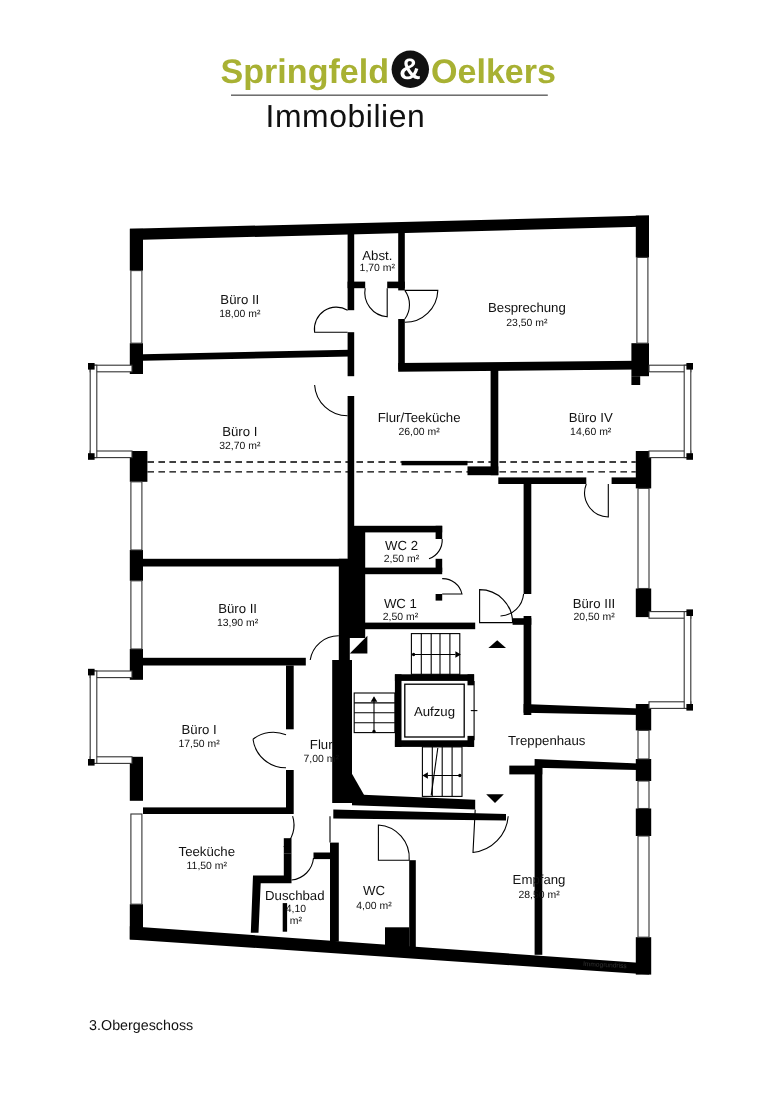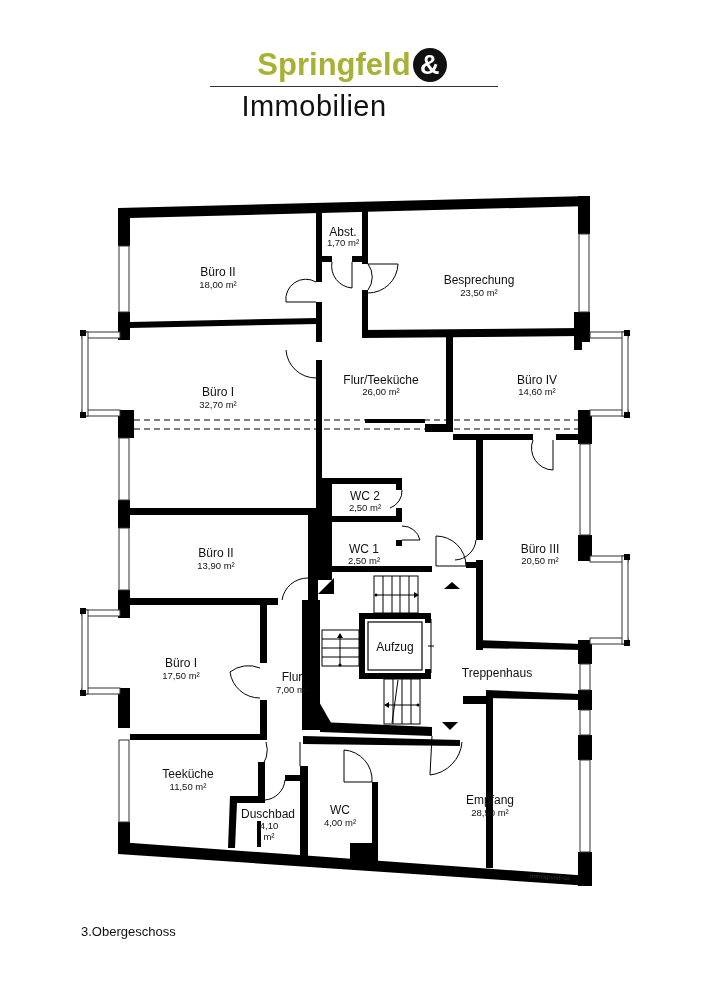--- a/index.html
+++ b/index.html
@@ -1,34 +1,35 @@
 <!DOCTYPE html>
 <html><head>
 <meta charset="utf-8">
 <style>
   html, body { margin: 0; padding: 0; background: #ffffff; }
   body { width: 706px; height: 1000px; position: relative; overflow: hidden; font-family: "Liberation Sans", sans-serif; }
   .logo { position: absolute; left: 0; top: 46px; width: 706px; text-align: center; }
-  .logo-top { font-family: "Liberation Sans", sans-serif; font-weight: bold; font-size: 31px; color: #a8b133; letter-spacing: 0px; line-height: 38px; display: inline-flex; align-items: center; }
+  .logo-top { font-family: "Liberation Sans", sans-serif; font-weight: bold; font-size: 31px; color: #a8b133; letter-spacing: 0px; line-height: 38px; display: inline-flex; align-items: flex-start; }
   .amp { display: inline-block; width: 34px; height: 34px; border-radius: 50%; background: #111; color: #fff; font-size: 27px; line-height: 34px; text-align: center; margin: 0 2px; }
   .logo-rule { position: absolute; left: 210px; top: 40px; width: 288px; height: 1px; background: #333; }
   .logo-sub { position: absolute; left: 0; top: 44px; width: 628px; text-align: center; font-size: 29px; color: #111; font-weight: normal; letter-spacing: 0.5px; }
   svg.plan { position: absolute; left: 0; top: 0; }
   .room-label { font-family: "Liberation Sans", sans-serif; font-size: 12px; fill: #111; text-anchor: middle; }
   .room-area { font-family: "Liberation Sans", sans-serif; font-size: 9.5px; fill: #111; text-anchor: middle; }
   .floor-label { position: absolute; left: 81px; top: 924px; font-size: 13px; color: #111; }
   .credit { font-family: "Liberation Sans", sans-serif; font-size: 6px; fill: #333; }
 </style>
 </head>
 <body>
 
 <div class="logo">
   <div class="logo-top">
     <span>Springfeld</span>
     <span class="amp">&amp;</span>
+    <span>Oelkers</span>
   </div>
   <div class="logo-rule"></div>
   <div class="logo-sub">Immobilien</div>
 </div>
 
 <svg class="plan" width="706" height="1000" viewBox="0 0 706 1000">
   <g fill="#000" stroke="none">
 
     <polygon points="118,208 590,196 590,206 130,218"></polygon>
 

